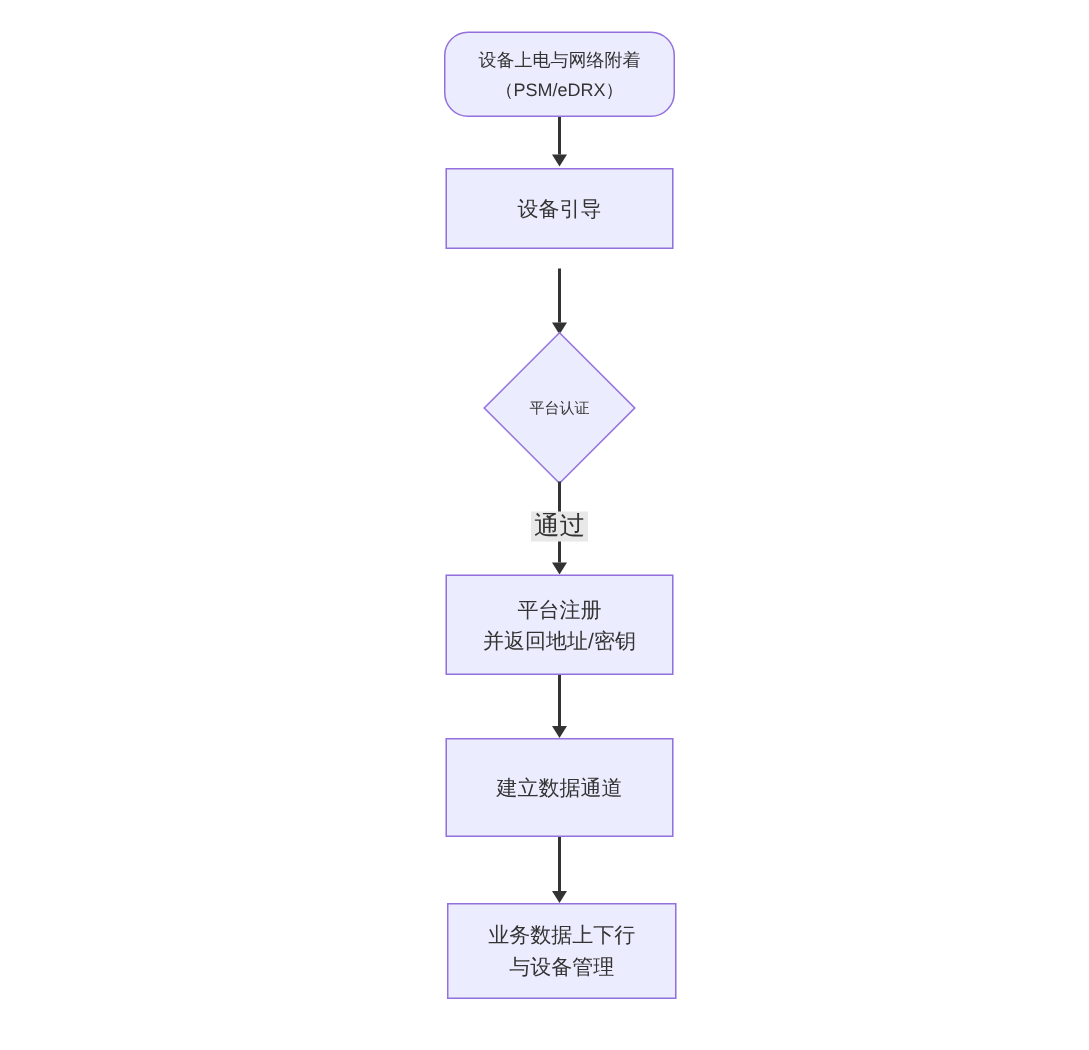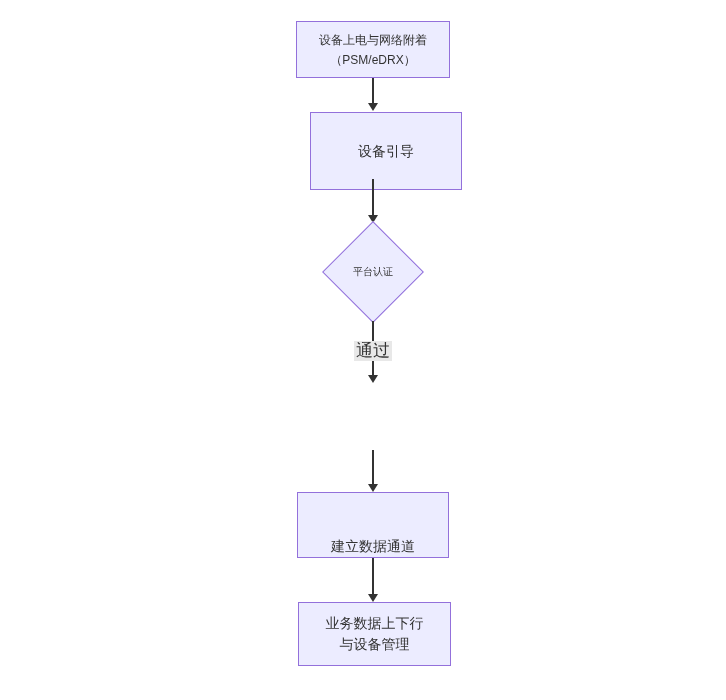--- a/index.html
+++ b/index.html
@@ -91,24 +91,24 @@
     transform: translateX(-50%);
     background: var(--label-bg);
     color: var(--text-color);
     font-size: 17px;
     line-height: 20px;
     padding: 0 2px;
     white-space: nowrap;
     z-index: 2;
   }
   
-  .n1 { left: 296px; top: 21px;  width: 154px; height: 57px; }
-  .n2 { left: 310px; top: 112px; width: 152px; height: 78px; }
+  .n1 { left: 296px; top: 21px;  width: 154px; height: 57px; border-radius: 16px; }
+  .n2 { left: 297px; top: 112px; width: 152px; height: 54px; }
   .n4 { left: 297px; top: 383px; width: 152px; height: 67px; }
-  .n5 { left: 297px; top: 492px; width: 152px; height: 66px; justify-content: flex-end; }
+  .n5 { left: 297px; top: 492px; width: 152px; height: 66px; }
   .n6 { left: 298px; top: 602px; width: 153px; height: 64px; }
   
   .a1 { left: 373px; top: 78px;  height: 33px; }
   .a2 { left: 373px; top: 179px; height: 44px; }
   .a3 { left: 373px; top: 321px; height: 62px; }
   .a4 { left: 373px; top: 450px; height: 42px; }
   .a5 { left: 373px; top: 558px; height: 44px; }
 </style>
 </head>
 <body>
@@ -138,20 +138,24 @@
     <div class="diamond-shape"></div>
     <span class="diamond-label">平台认证</span>
   </div>
 
   <div class="arrow a3">
     <div class="line"></div>
     <div class="head"></div>
   </div>
   <span class="edge-label">通过</span>
 
+  <div class="node n4">
+    <span>平台注册</span>
+    <span>并返回地址/密钥</span>
+  </div>
 
   <div class="arrow a4">
     <div class="line"></div>
     <div class="head"></div>
   </div>
 
   <div class="node n5">
     <span>建立数据通道</span>
   </div>
 

